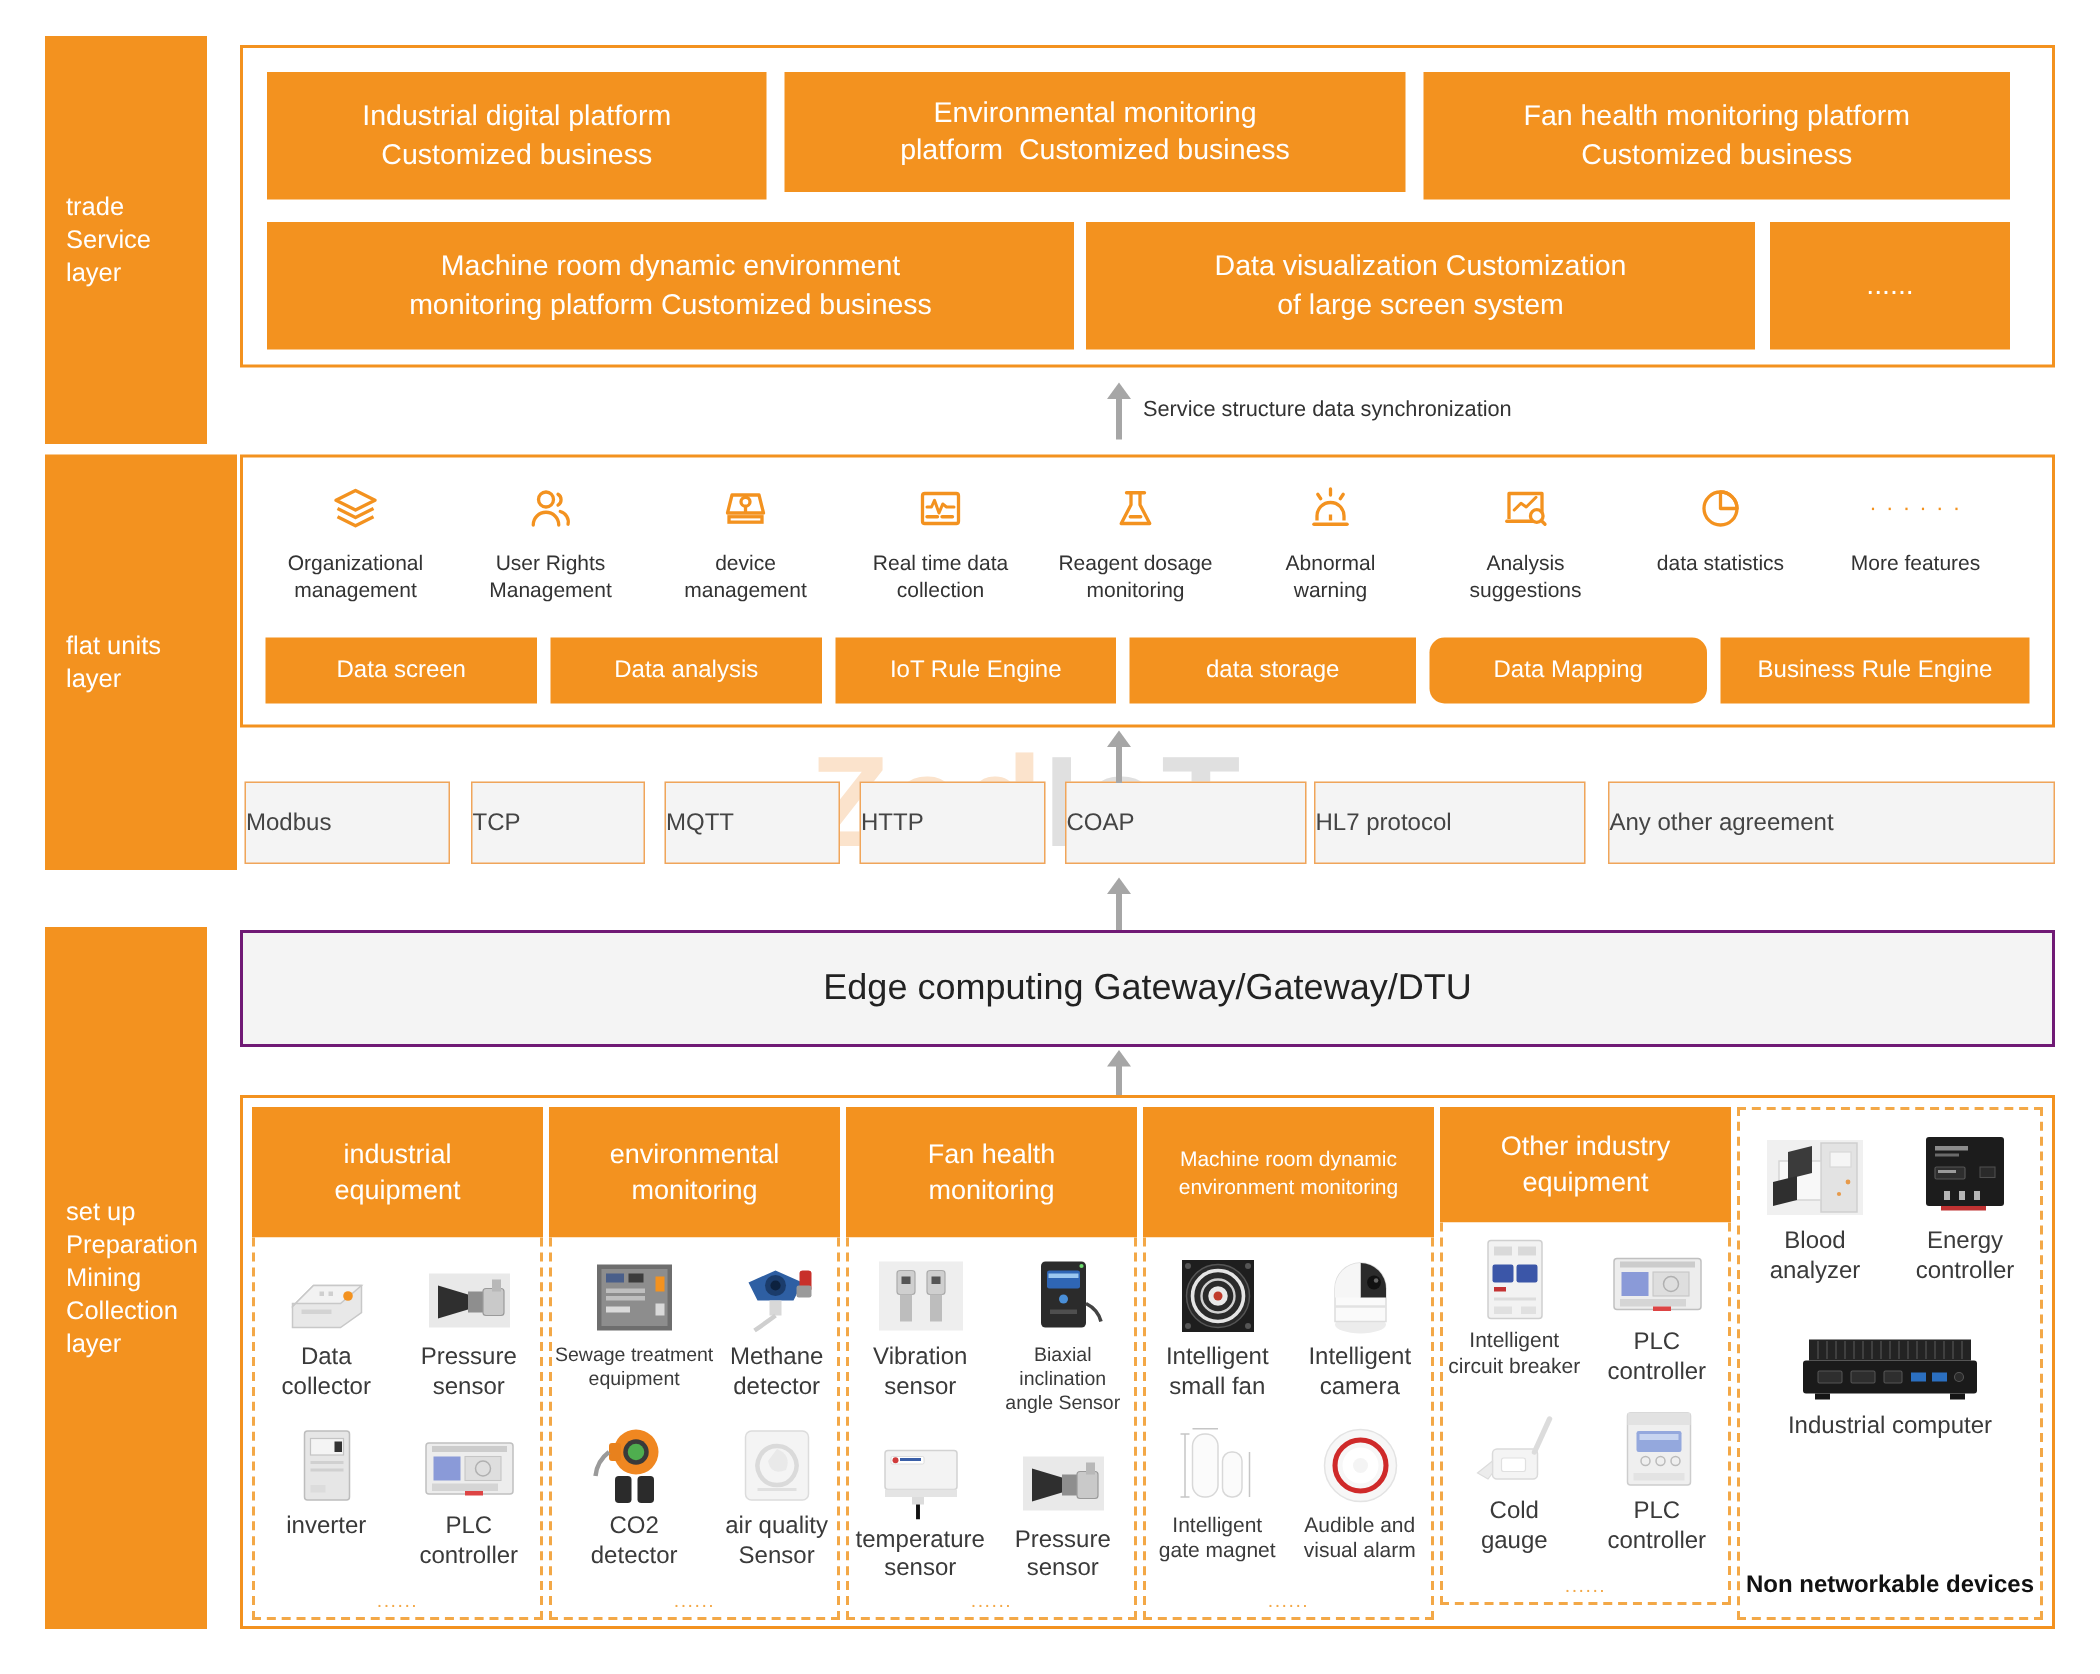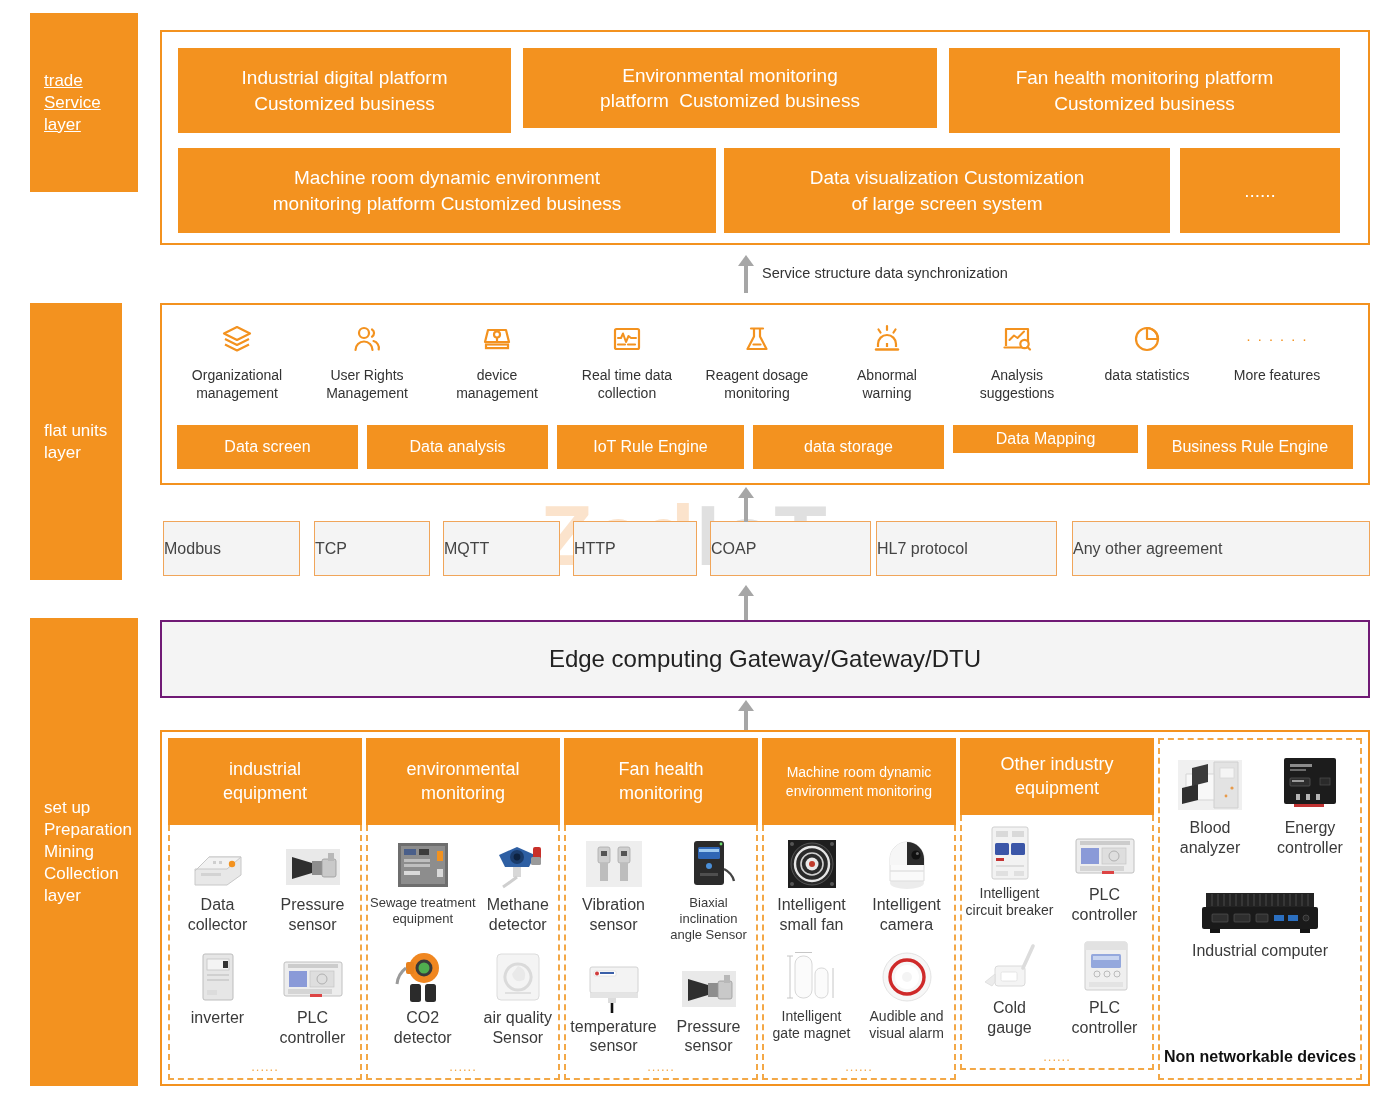--- a/index.html
+++ b/index.html
@@ -199,21 +199,21 @@
 </style>
 </head>
 <body>
 
 <div id="page">
 
   <div class="watermark">
     <span class="wm-a">Zed</span><span class="wm-b">IoT</span>
   </div>
 
-  <div class="layer-label" style="left:30px; top:13px; width:108px; height:179px;text-decoration:underline;">
+  <div class="layer-label" style="left:30px; top:24px; width:108px; height:272px;">
     <span class="nl">trade<br>Service<br>layer</span>
   </div>
 
   <div class="panel" style="left:160px; top:30px; width:1210px; height:215px;">
 
     <div class="obox svc-tile" style="left:16px; top:16px; width:333px; height:85px;">
       <span class="nl">Industrial&nbsp;digital&nbsp;platform<br>Customized&nbsp;business</span>
     </div>
     <div class="obox svc-tile" style="left:361px; top:16px; width:414px; height:80px;">
       <span class="nl">Environmental&nbsp;monitoring<br>platform&nbsp;&nbsp;Customized&nbsp;business</span>
@@ -232,21 +232,21 @@
       <span class="nl">......</span>
     </div>
   </div>
 
   <div class="arrow" style="left:736px; top:255px; width:20px; height:38px;">
     <div class="head"></div>
     <div class="shaft" style="top:10px; height:28px;"></div>
   </div>
   <div class="arrow-caption" style="left:762px; top:265px;">Service structure data synchronization</div>
 
-  <div class="layer-label" style="left:30px; top:303px; width:92px; height:277px;">
+  <div class="layer-label" style="left:30px; top:303px; width:128px; height:277px;">
     <span class="nl">flat&nbsp;units<br>layer</span>
   </div>
 
   <div class="panel" style="left:160px; top:303px; width:1210px; height:182px;">
 
     <div class="feature" style="left:15px; top:14px;">
       <div class="ficon">
         <svg width="34" height="34" viewBox="0 0 34 34">
           <polygon points="17,5 30,11.5 17,18 4,11.5" fill="none" stroke="#f3921f" stroke-width="2.2" stroke-linejoin="round"></polygon>
           <polyline points="5,17 17,23 29,17" fill="none" stroke="#f3921f" stroke-width="2.2" stroke-linejoin="round"></polyline>
@@ -352,21 +352,21 @@
       </div>
     <div class="obox cap-bar" style="left:205px;  top:120px; width:181px; height:44px;">
       <span>Data analysis</span>
       </div>
     <div class="obox cap-bar" style="left:395px;  top:120px; width:187px; height:44px;">
       <span>IoT Rule Engine</span>
       </div>
     <div class="obox cap-bar" style="left:591px;  top:120px; width:191px; height:44px;">
       <span>data storage</span>
       </div>
-    <div class="obox cap-bar" style="left:791px;  top:120px; width:185px; height:28px;">
+    <div class="obox cap-bar" style="left:791px;  top:120px; width:185px; height:44px;border-radius:10px;">
       <span>Data Mapping</span>
       </div>
     <div class="obox cap-bar" style="left:985px;  top:120px; width:206px; height:44px;">
       <span>Business Rule Engine</span>
       </div>
   </div>
 
   <div class="arrow" style="left:736px; top:487px; width:20px; height:35px;">
     <div class="head"></div>
     <div class="shaft" style="top:10px; height:25px;"></div>

